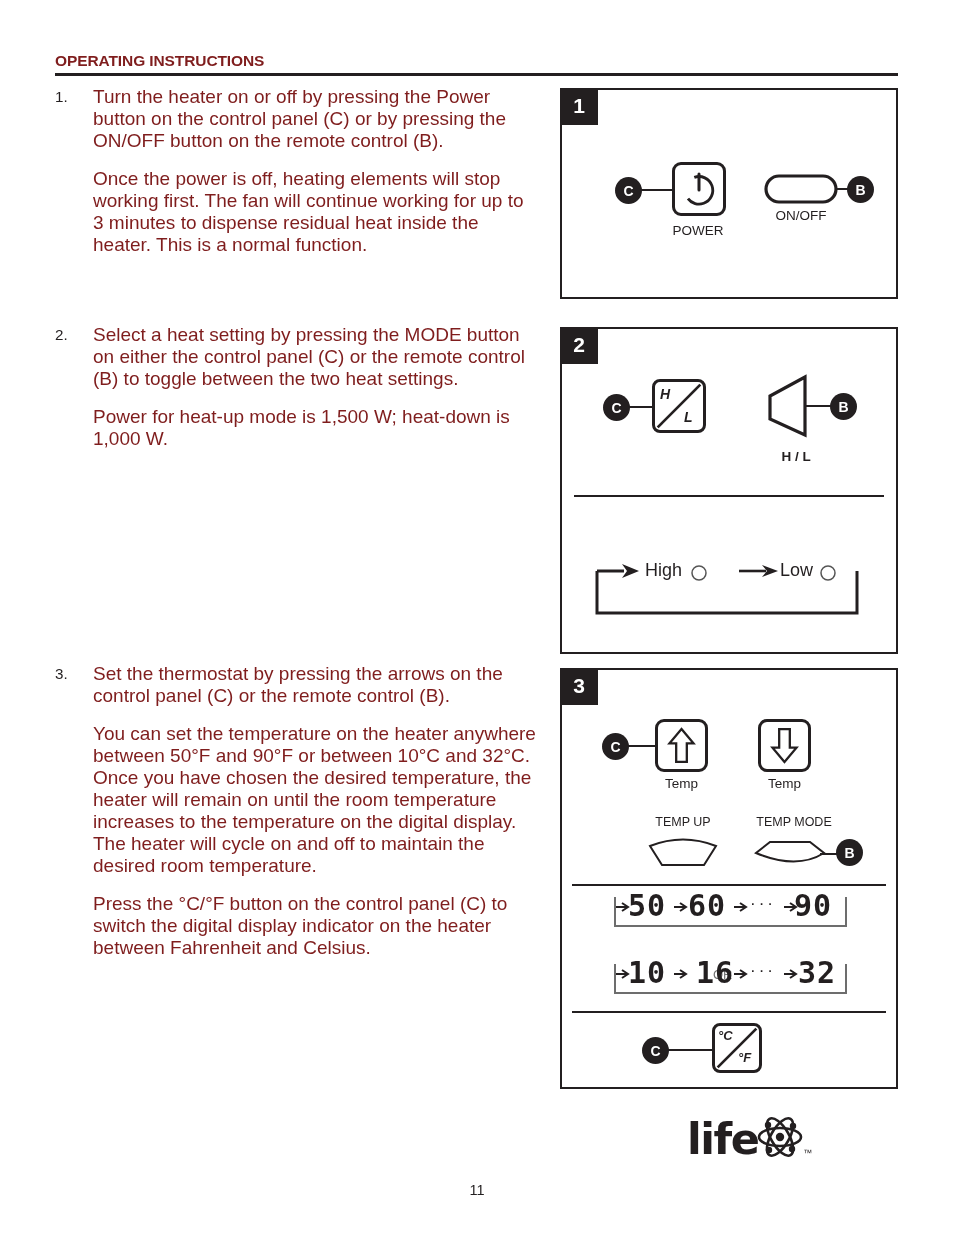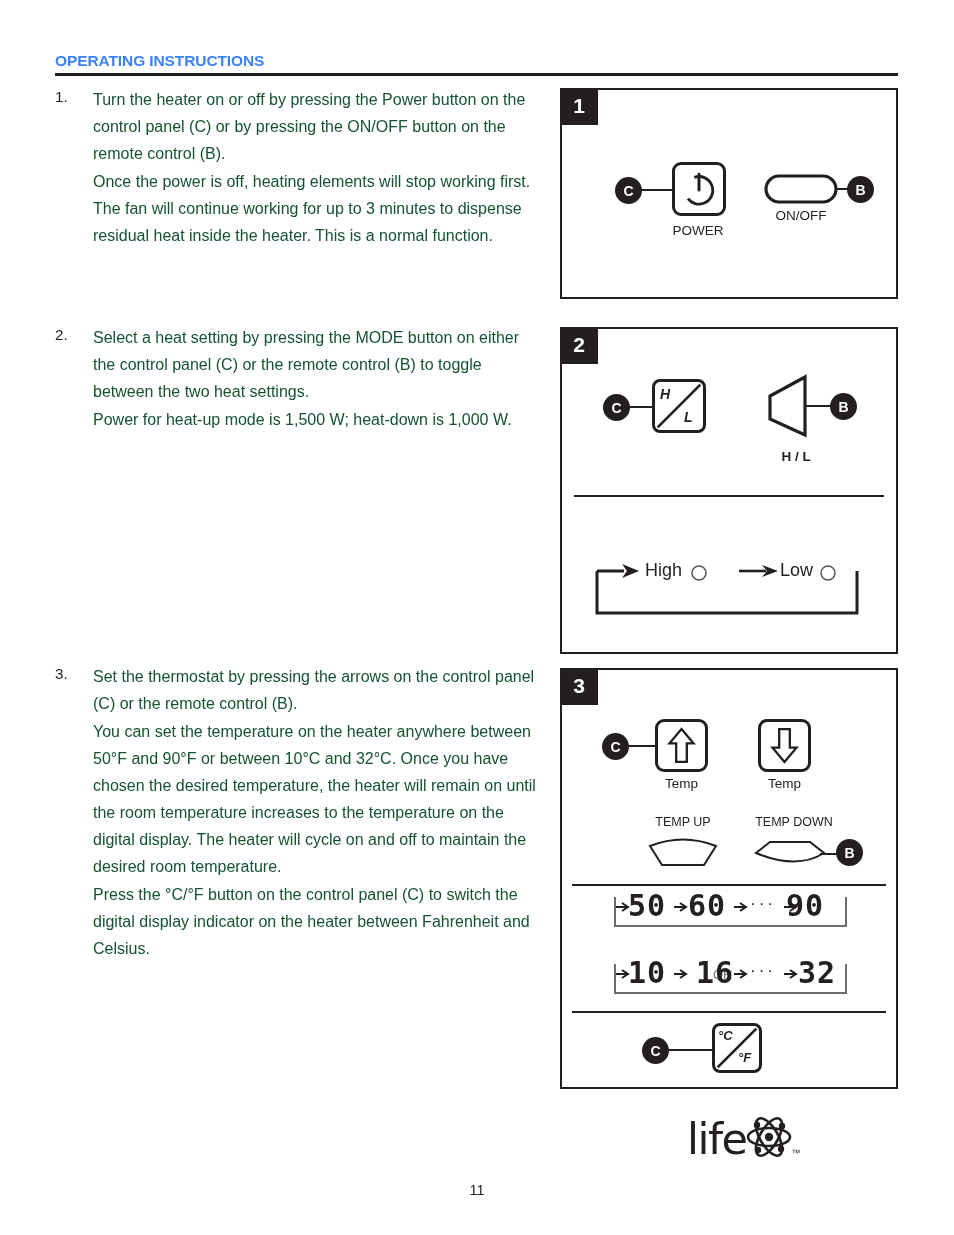--- a/index.html
+++ b/index.html
@@ -26,21 +26,21 @@
     position: absolute;
     left: 55px;
     top: 52px;
     width: 843px;
   }
   .doc-header-title {
     font-size: 15.5px;
     font-weight: bold;
     letter-spacing: -0.1px;
     line-height: 1.1;
-    color: #3b82f6;
+    color: #7f1d1d;
   }
   .doc-header-rule {
     margin-top: 4px;
     height: 3px;
     background: #231f20;
     width: 100%;
   }
 
   
   .text-col {
@@ -58,27 +58,27 @@
     width: 38px;
     flex: 0 0 38px;
     font-size: 15.2px;
     line-height: 21.8px;
     color: #231f20;
   }
   .step-body {
     flex: 1 1 auto;
   }
   .para {
-    font-size: 16px;
-    line-height: 27px;
-    color: #14532d;
+    font-size: 19px;
+    line-height: 22px;
+    color: #7f1d1d;
     margin: 0;
   }
   .para + .para {
-    margin-top: 1px;
+    margin-top: 16px;
   }
 
   #step-1 { position: absolute; left: 0; top: 0; width: 480px; }
   #step-2 { position: absolute; left: 0; top: 238px; width: 480px; }
   #step-3 { position: absolute; left: 0; top: 577px; width: 490px; }
 
   
   .panel {
     position: absolute;
     border: 2px solid #231f20;
@@ -190,21 +190,21 @@
     position: absolute;
     left: 687px;
     top: 1110px;
     width: 212px;
     height: 58px;
     display: flex;
     align-items: center;
   }
   .logo-word {
     font-size: 43px;
-    font-weight: normal;
+    font-weight: bold;
     letter-spacing: -1.5px;
     color: #231f20;
     font-family: "DejaVu Sans", sans-serif;
   }
   .logo-tm {
     font-size: 9px;
     color: #231f20;
     align-self: flex-end;
     margin-bottom: 10px;
     margin-left: 1px;
@@ -342,21 +342,21 @@
         <path d="M 26.5 45 L 13 29 L 20.5 29 L 20.5 8 L 32.5 8 L 32.5 29 L 40 29 Z" fill="#fff" stroke="#231f20" stroke-width="2.6" stroke-linejoin="miter"></path>
       </svg>
     </div>
     <div class="fig-label" style="left:196px; top:106px; width:53px;">Temp</div>
 
     <div class="fig-label-sm" style="left:73px; top:145px; width:96px;">TEMP UP</div>
     <svg style="position:absolute; left:84px; top:166px;" width="74" height="32">
       <path d="M 4 10 Q 37 -3 70 10 L 58 29 L 16 29 Z" fill="#fff" stroke="#231f20" stroke-width="2"></path>
     </svg>
 
-    <div class="fig-label-sm" style="left:177px; top:145px; width:110px;">TEMP DOWN</div>
+    <div class="fig-label-sm" style="left:177px; top:145px; width:110px;">TEMP MODE</div>
     <svg style="position:absolute; left:190px; top:166px;" width="76" height="32">
       <path d="M 18 6 L 58 6 L 72 17 Q 45 34 4 17 Z" fill="#fff" stroke="#231f20" stroke-width="2"></path>
     </svg>
     <div class="leader" style="left:258px; top:183px; width:28px;"></div>
     <div class="callout" style="left:274px; top:169px;">B</div>
 
     <div class="divider" style="left:10px; top:214px; width:314px;"></div>
 
     <div class="lcd-frame" style="left:52px; top:227px; width:233px; height:30px;"></div>
     <div class="lcd-row" style="left:52px; top:222px; width:233px;">
@@ -368,21 +368,21 @@
         <path d="M 2 7 L 13 7 M 8 3 L 14 7 L 8 11" fill="none" stroke="#231f20" stroke-width="2"></path>
       </svg>
       <span class="seven-seg" style="position:absolute; left:74px; top:-4px;text-align:right;">60</span>
       <svg style="position:absolute; left:118px; top:8px;" width="16" height="14">
         <path d="M 2 7 L 13 7 M 8 3 L 14 7 L 8 11" fill="none" stroke="#231f20" stroke-width="2"></path>
       </svg>
       <span style="position:absolute; left:136px; top:2px; font-size:17px; letter-spacing:3px; color:#231f20;">···</span>
       <svg style="position:absolute; left:168px; top:8px;" width="16" height="14">
         <path d="M 2 7 L 13 7 M 8 3 L 14 7 L 8 11" fill="none" stroke="#231f20" stroke-width="2"></path>
       </svg>
-      <span class="seven-seg" style="position:absolute; left:172px; top:-4px;">90</span>
+      <span class="seven-seg" style="position:absolute; left:180px; top:-4px;">90</span>
     </div>
 
     <div class="or-label" style="left:151px; top:265px;">OR</div>
 
     <div class="lcd-frame" style="left:52px; top:294px; width:233px; height:30px;"></div>
     <div class="lcd-row" style="left:52px; top:289px; width:233px;">
       <svg style="position:absolute; left:0px; top:8px;" width="16" height="14">
         <path d="M 2 7 L 13 7 M 8 3 L 14 7 L 8 11" fill="none" stroke="#231f20" stroke-width="2"></path>
       </svg>
       <span class="seven-seg" style="position:absolute; left:14px; top:-4px;">10</span>

